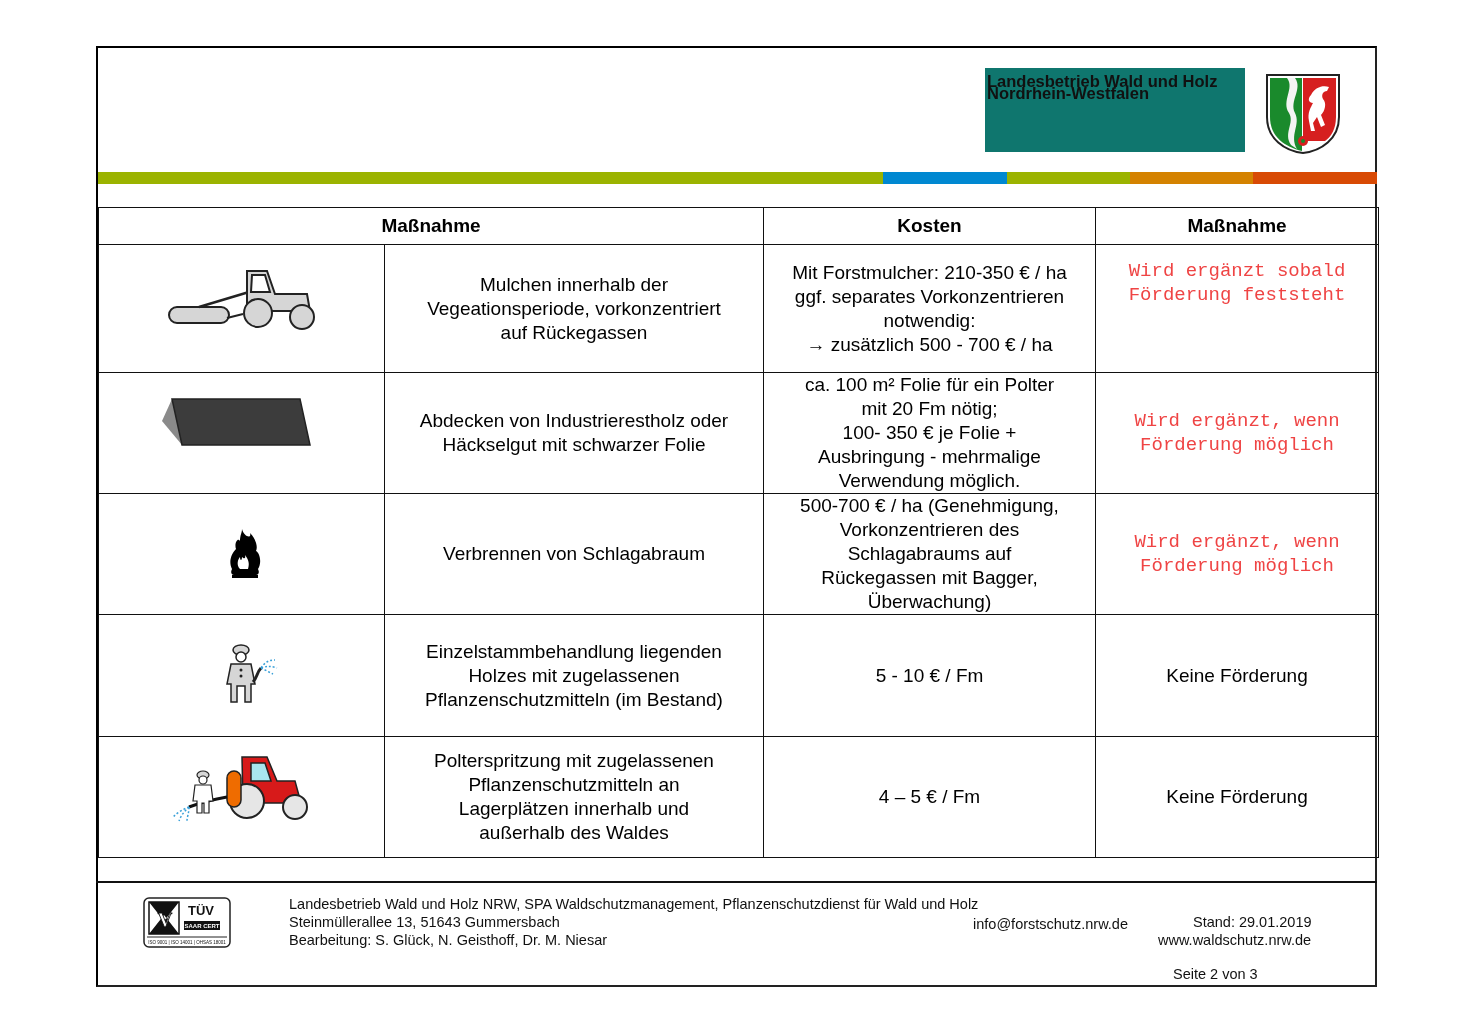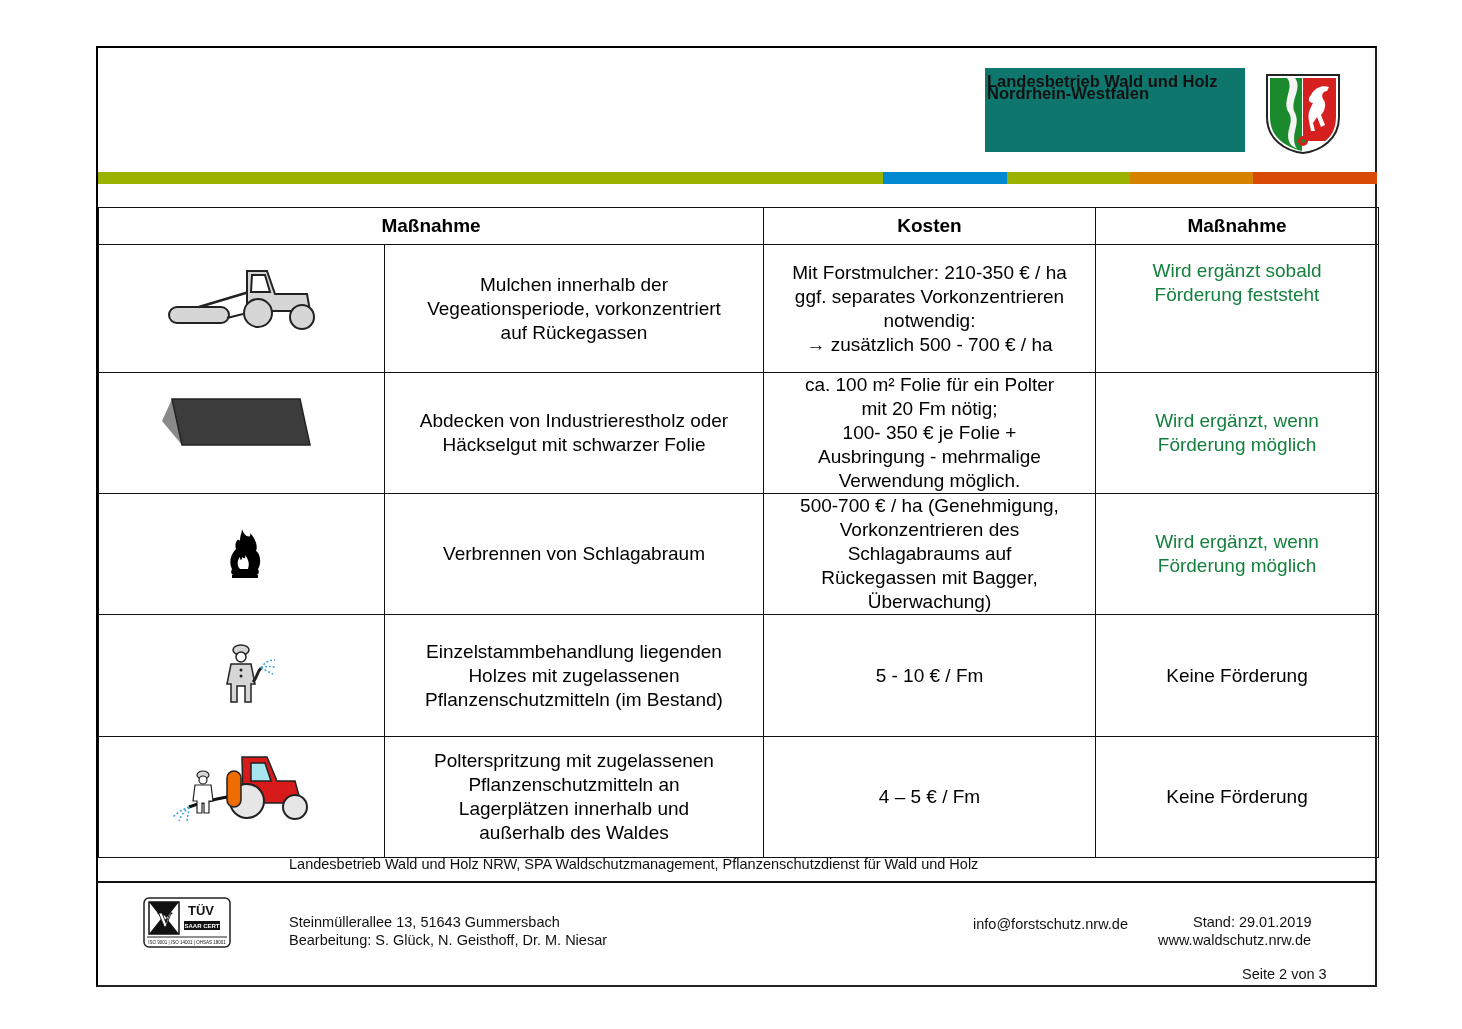--- a/index.html
+++ b/index.html
@@ -12,21 +12,21 @@
   .org-line { position:absolute; left:2px; font-size:16.5px; font-weight:bold; color:#111; white-space:nowrap; }
   .org-line.l1 { top:4px; } .org-line.l2 { top:16px; }
   .crest { position:absolute; left:1265px; top:73px; width:76px; height:82px; }
   .color-bar { position:absolute; top:172px; height:12px; }
   .table-wrap { position:absolute; left:98px; top:207px; width:1280px; }
   table.measures { border-collapse:collapse; width:1280px; table-layout:fixed; }
   table.measures td, table.measures th { border:1.5px solid #111; padding:0 8px; vertical-align:middle;
          font-size:19px; line-height:24px; text-align:center; }
   table.measures th { height:36px; font-weight:bold; font-size:19px; }
   .icon-cell { text-align:center !important; padding:0 !important; }
-  .red { color:#15803d; }
+  .red { color:#ef4444;font-family:Liberation Mono, monospace; }
   .footer-sep { position:absolute; left:96px; top:881px; width:1281px; height:2px; background:#111; }
   .tuv { position:absolute; left:143px; top:897px; width:88px; height:51px; }
   .foot-text { position:absolute; font-size:14.5px; color:#111; white-space:nowrap; }
   .cellline { display:block; }
 </style>
 </head>
 <body>
 
 <div class="page-frame"></div>
 
@@ -217,19 +217,19 @@
   <rect x="6" y="5" width="30" height="32" fill="#fff" stroke="#111" stroke-width="1.5"></rect>
   <path d="M6 5 L21 24 L36 5 Z M6 37 L21 18 L36 37 Z" fill="#111"></path>
   <text x="22" y="30" font-family="Liberation Serif, serif" font-size="20" font-weight="bold" text-anchor="middle" fill="#fff" stroke="#111" stroke-width="0.8">V</text>
   <text x="58" y="18" font-family="Liberation Sans, sans-serif" font-size="13" font-weight="bold" text-anchor="middle" fill="#111">TÜV</text>
   <rect x="41" y="24" width="36" height="9" fill="#111"></rect>
   <text x="59" y="31" font-family="Liberation Sans, sans-serif" font-size="6" font-weight="bold" text-anchor="middle" fill="#fff">SAAR CERT</text>
   <line x1="4" y1="40" x2="84" y2="40" stroke="#222" stroke-width="1"></line>
   <text x="44" y="47" font-family="Liberation Sans, sans-serif" font-size="4.5" text-anchor="middle" fill="#111">ISO 9001 | ISO 14001 | OHSAS 18001</text>
 </svg>
 
-<div class="foot-text" style="left:289px; top:856px;text-align:right;">Landesbetrieb Wald und Holz NRW, SPA Waldschutzmanagement, Pflanzenschutzdienst für Wald und Holz</div>
+<div class="foot-text" style="left:289px; top:896px;text-align:right;">Landesbetrieb Wald und Holz NRW, SPA Waldschutzmanagement, Pflanzenschutzdienst für Wald und Holz</div>
 <div class="foot-text" style="left:289px; top:914px;">Steinmüllerallee 13, 51643 Gummersbach</div>
 <div class="foot-text" style="left:289px; top:932px;">Bearbeitung:  S. Glück, N. Geisthoff, Dr. M. Niesar</div>
 <div class="foot-text" style="left:1193px; top:914px;">Stand: 29.01.2019</div>
 <div class="foot-text" style="left:973px; top:916px;">info@forstschutz.nrw.de</div>
 <div class="foot-text" style="left:1158px; top:932px;">www.waldschutz.nrw.de</div>
-<div class="foot-text" style="left:1242px; top:966px;">Seite 2 von 3</div>
+<div class="foot-text" style="left:1173px; top:966px;">Seite 2 von 3</div>
 
 </body></html>

